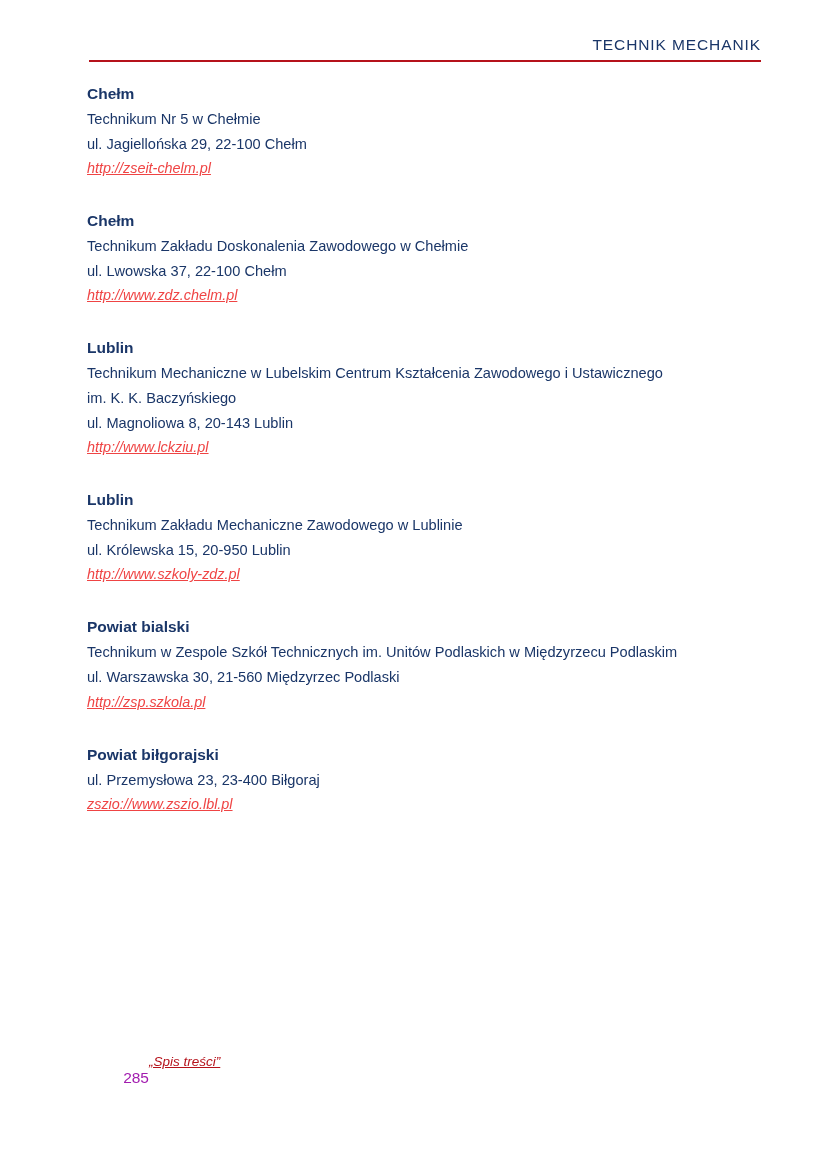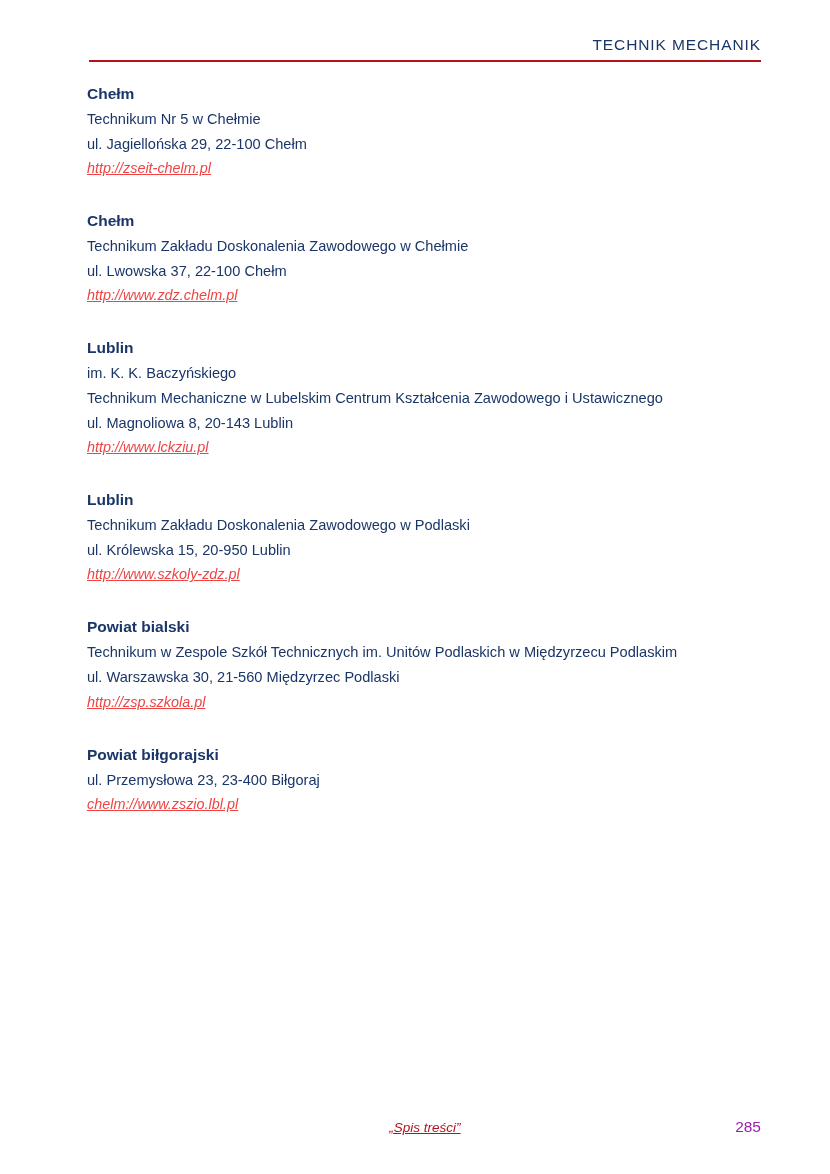--- a/index.html
+++ b/index.html
@@ -65,24 +65,25 @@
     font-size: 14.4px;
     color: #ef4444;
     font-style: italic;
     text-decoration: underline;
     line-height: 1.68;
     display: inline-block;
   }
   .footer {
     position: absolute;
     left: 89px;
-    top: 1118px;
+    top: 1054px;
     width: 672px;
     display: flex;
     align-items: baseline;
+    flex-direction: column;
   }
   .footer-toc {
     flex: 1;
     text-align: center;
     font-size: 13.5px;
     font-style: italic;
     color: #b5121b;
     text-decoration: underline;
     padding-left: 60px;
   }
@@ -114,44 +115,44 @@
 
     <div class="entry">
       <div class="entry-city">Chełm</div>
       <div class="entry-line">Technikum Zakładu Doskonalenia Zawodowego w Chełmie</div>
       <div class="entry-line">ul. Lwowska 37, 22-100 Chełm</div>
       <div><a class="entry-url" href="#">http://www.zdz.chelm.pl</a></div>
     </div>
 
     <div class="entry">
       <div class="entry-city">Lublin</div>
+      <div class="entry-line">Technikum Mechaniczne w Lubelskim Centrum Kształcenia Zawodowego i Ustawicznego</div>
       <div class="entry-line">im. K. K. Baczyńskiego</div>
-      <div class="entry-line">Technikum Mechaniczne w Lubelskim Centrum Kształcenia Zawodowego i Ustawicznego</div>
       <div class="entry-line">ul. Magnoliowa 8, 20-143 Lublin</div>
       <div><a class="entry-url" href="#">http://www.lckziu.pl</a></div>
     </div>
 
     <div class="entry">
       <div class="entry-city">Lublin</div>
-      <div class="entry-line">Technikum Zakładu Doskonalenia Zawodowego w Podlaski</div>
+      <div class="entry-line">Technikum Zakładu Mechaniczne Zawodowego w Lublinie</div>
       <div class="entry-line">ul. Królewska 15, 20-950 Lublin</div>
       <div><a class="entry-url" href="#">http://www.szkoly-zdz.pl</a></div>
     </div>
 
     <div class="entry">
       <div class="entry-city">Powiat bialski</div>
       <div class="entry-line">Technikum w Zespole Szkół Technicznych im. Unitów Podlaskich w Międzyrzecu Podlaskim</div>
       <div class="entry-line">ul. Warszawska 30, 21-560 Międzyrzec Podlaski</div>
       <div><a class="entry-url" href="#">http://zsp.szkola.pl</a></div>
     </div>
 
     <div class="entry">
       <div class="entry-city">Powiat biłgorajski</div>
       <div class="entry-line">ul. Przemysłowa 23, 23-400 Biłgoraj</div>
-      <div><a class="entry-url" href="#">chelm://www.zszio.lbl.pl</a></div>
+      <div><a class="entry-url" href="#">zszio://www.zszio.lbl.pl</a></div>
     </div>
 
   </div>
 
   <div class="footer">
     <a class="footer-toc" href="#">„Spis treści”</a>
     <div class="footer-page">285</div>
   </div>
 
 </div>

